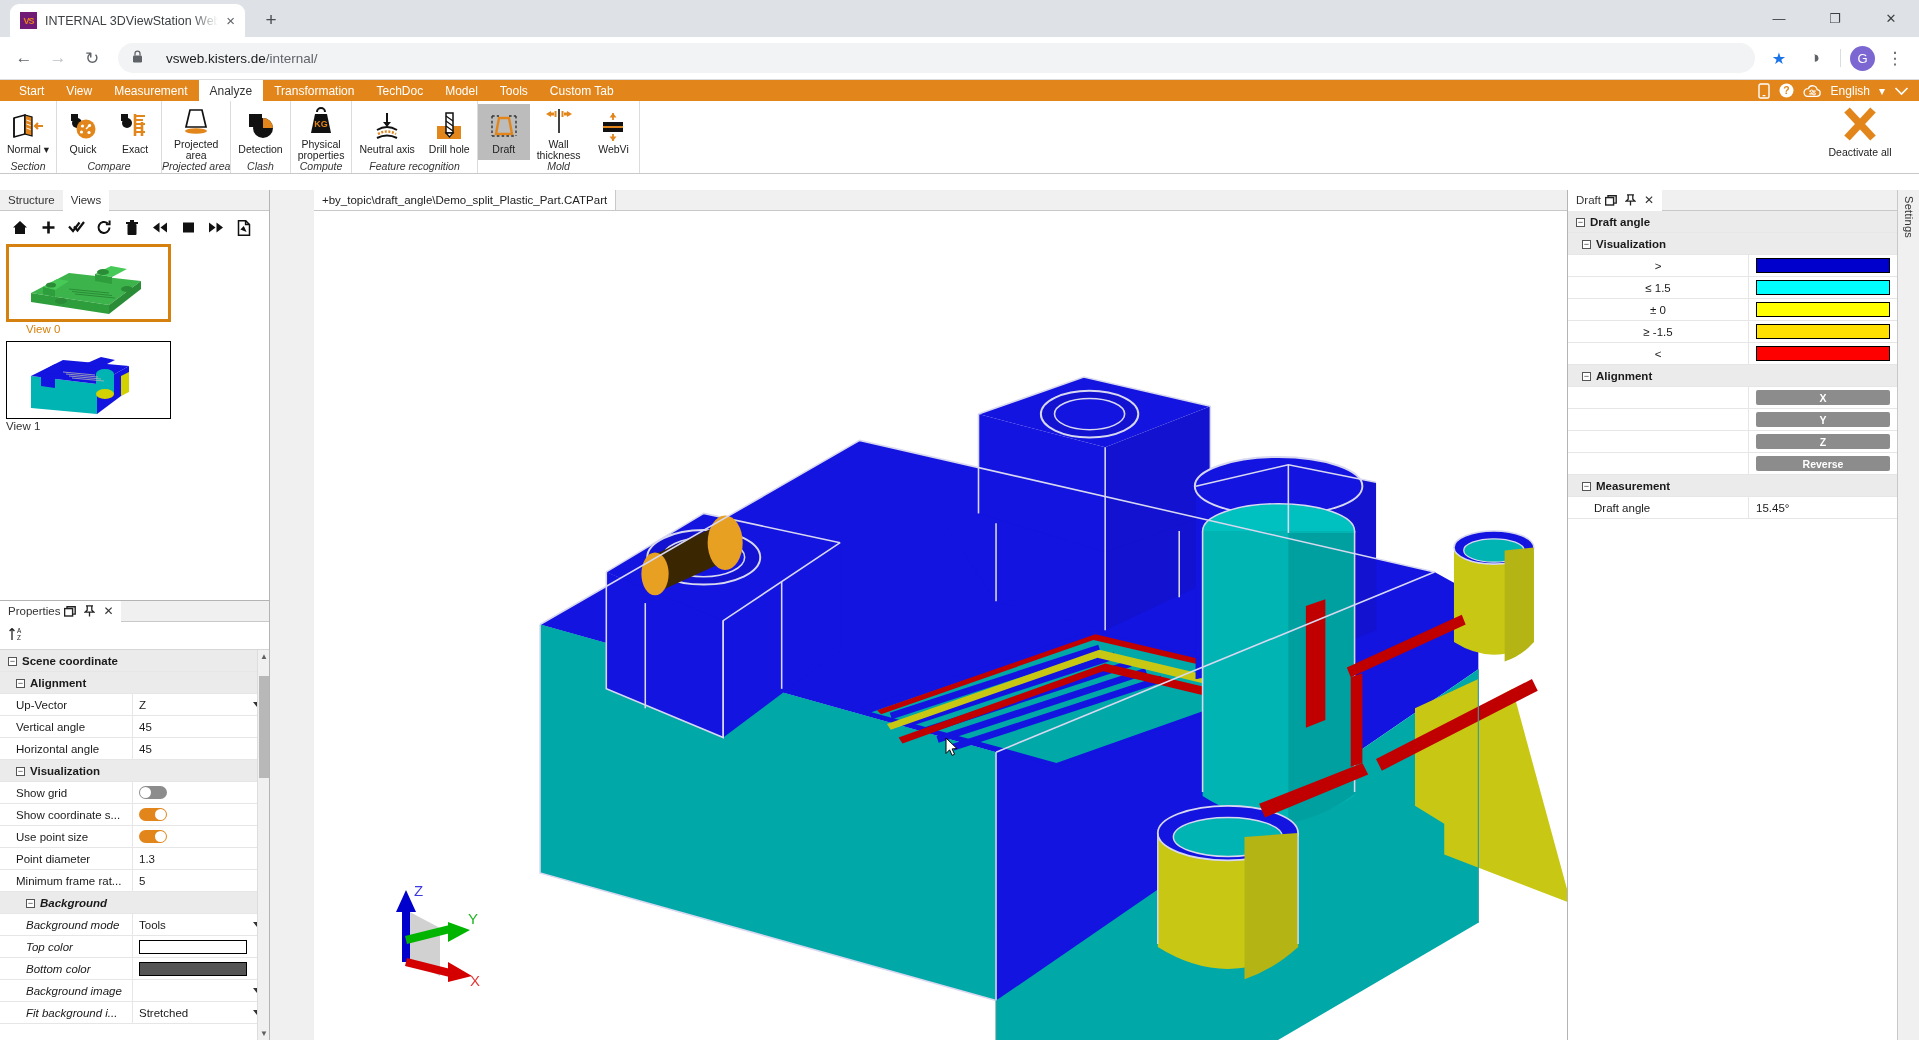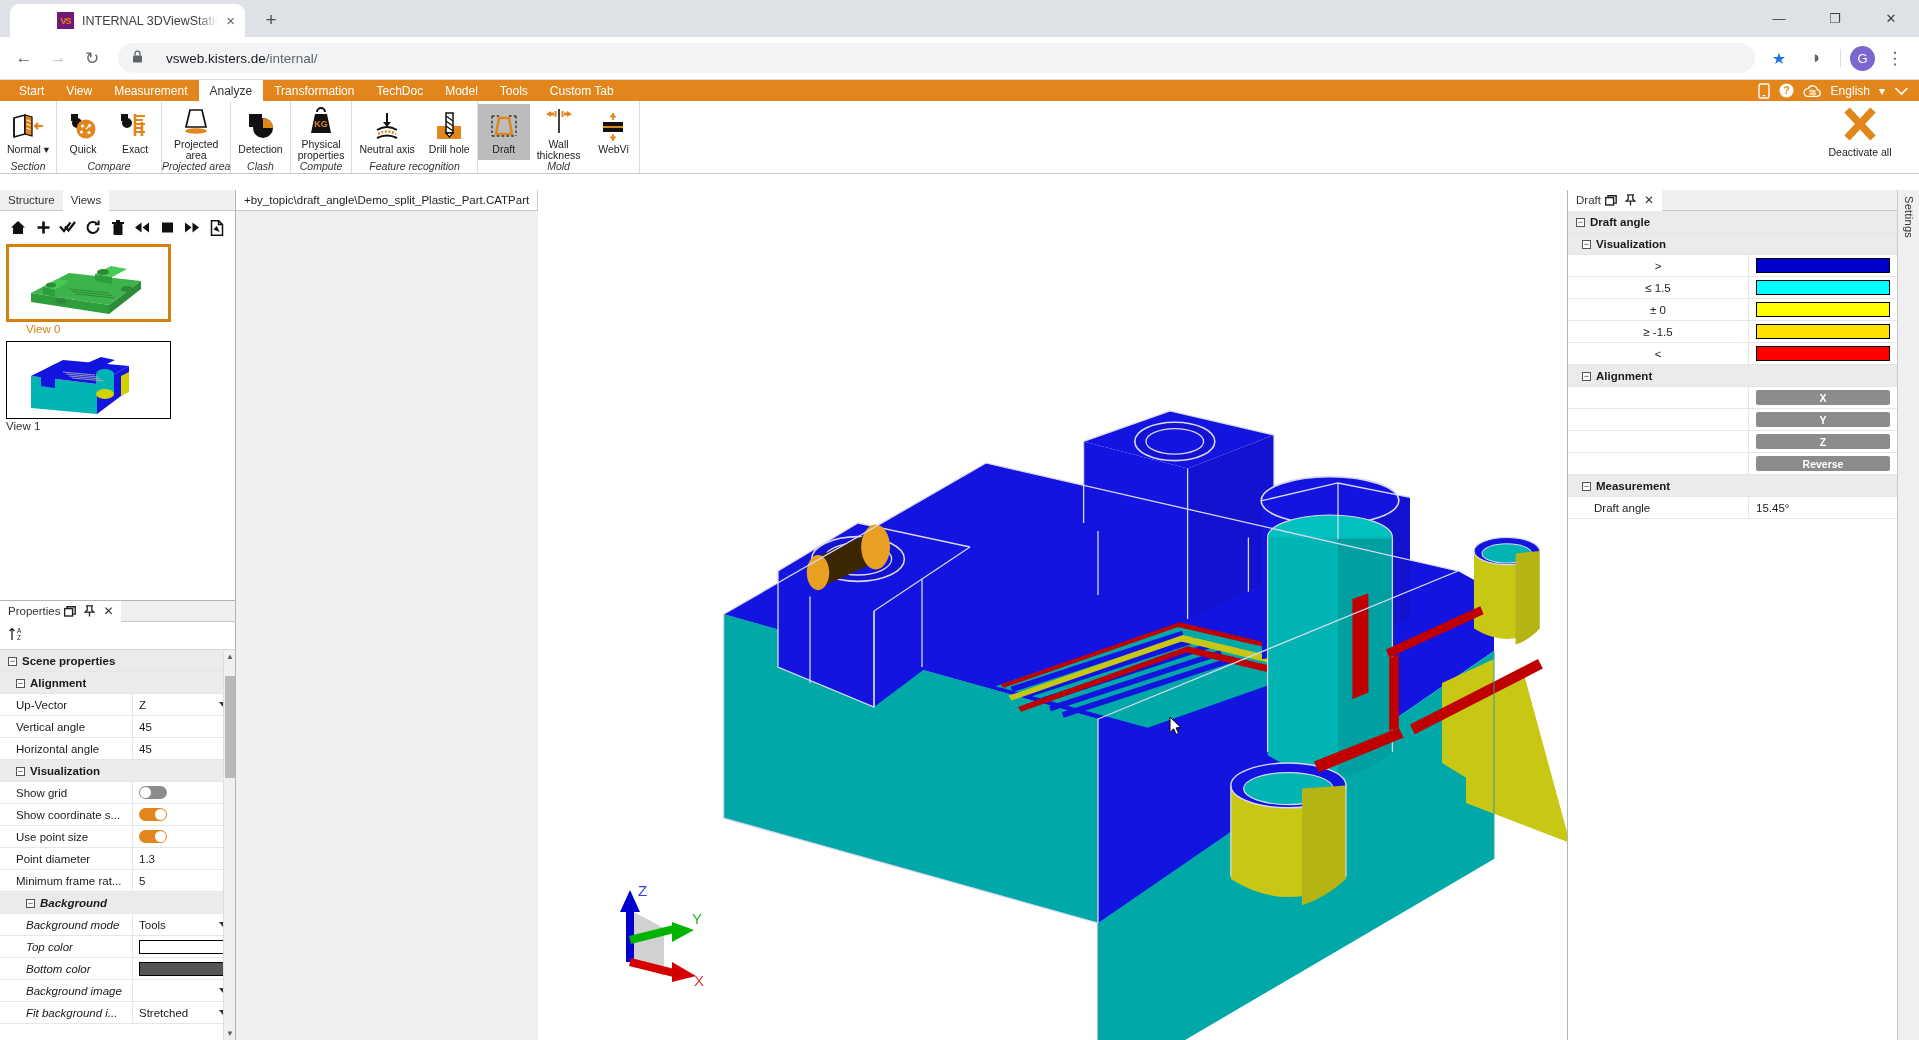--- a/index.html
+++ b/index.html
@@ -20,21 +20,20 @@
   .tab {
     margin-left: 10px; height: 33px; width: 235px;
     background: #fff; border-radius: 9px 9px 0 0;
     display: flex; align-items: center; padding: 0 10px; gap: 8px;
   }
   .tab-favicon {
     width: 17px; height: 17px; background: #701a75;
     display: flex; align-items: center; justify-content: center;
     font-size: 9px; font-weight: bold; color: #e8821e; flex: 0 0 auto;
     letter-spacing: -1px;
-    margin-left: 37px;
   }
   .tab-title {
     font-size: 12.5px; color: #3c4043; white-space: nowrap;
     overflow: hidden; flex: 1 1 auto;
     -webkit-mask-image: linear-gradient(to right, #000 85%, transparent 100%);
             mask-image: linear-gradient(to right, #000 85%, transparent 100%);
   }
   .tab-close { font-size: 15px; color: #5f6368; cursor: pointer; line-height: 1; }
   .new-tab {
     width: 28px; height: 28px; margin-left: 12px; margin-bottom: 3px;
@@ -129,21 +128,21 @@
   }
 
   
   .workspace {
     position: absolute; top: 190px; left: 0; right: 0; bottom: 0;
     display: flex; background: #f0f0f0;
   }
 
   
   .left-col {
-    width: 236px; display: flex; flex-direction: column;
+    width: 270px; display: flex; flex-direction: column;
     border-right: 1px solid #b4b4b4; background: #fff; flex: 0 0 auto;
   }
   .panel-tabbar {
     height: 21px; background: #f0f0f0; display: flex; align-items: stretch;
     border-bottom: 1px solid #c8c8c8;
   }
   .ptab {
     padding: 0 8px; display: flex; align-items: center; font-size: 11.5px;
     color: #333; cursor: pointer;
   }
@@ -224,21 +223,21 @@
   .pscroll-thumb {
     position: absolute; top: 26px; left: 1px; width: 10px; height: 102px;
     background: #b8b8b8;
   }
   .pscroll-arrow {
     position: absolute; left: 0; width: 12px; height: 13px; display: flex;
     align-items: center; justify-content: center; font-size: 8px; color: #606060;
   }
 
   
-  .viewport-col { flex: 1 1 auto; display: flex; flex-direction: row; min-width: 0; }
+  .viewport-col { flex: 1 1 auto; display: flex; flex-direction: column; min-width: 0; margin-left: 44px; }
   .doc-tabbar {
     height: 21px; background: #f0f0f0; display: flex; align-items: stretch;
     border-bottom: 1px solid #c8c8c8;
   }
   .doc-tab {
     padding: 0 8px; display: flex; align-items: center; font-size: 11.5px;
     background: #fff; color: #222; border-right: 1px solid #c8c8c8; cursor: pointer;
   }
   .viewport { flex: 1 1 auto; background: #ffffff; position: relative; overflow: hidden; }
   .cursor-arrow { position: absolute; left: 631px; top: 526px; }
@@ -688,21 +687,21 @@
           <svg width="16" height="16" viewBox="0 0 16 16">
             <path d="M4 14V2.4M4 2.4 L1.6 5M4 2.4 L6.4 5" fill="none" stroke="#222" stroke-width="1.3"></path>
             <text x="9" y="7" font-size="6.4" fill="#222" font-family="Liberation Sans, sans-serif">A</text>
             <text x="9" y="14.2" font-size="6.4" fill="#222" font-family="Liberation Sans, sans-serif">Z</text>
           </svg>
         </span>
       </div>
       <div class="props-body">
         <div id="propRows">
             <div class="prow group">
-              <div class="pname" style="width: 100%; flex: 1 1 auto;"><span class="expander">−</span><span>Scene properties</span></div>
+              <div class="pname" style="width: 100%; flex: 1 1 auto;"><span class="expander">−</span><span>Scene coordinate</span></div>
             </div>
             <div class="prow group">
               <div class="pname ind1" style="width: 100%; flex: 1 1 auto;"><span class="expander">−</span><span>Alignment</span></div>
             </div>
             <div class="prow">
               <div class="pname ind1">Up-Vector</div>
               <div class="pval">
                 <span>Z</span>
                 <span class="caret-dn"></span>
               </div>

